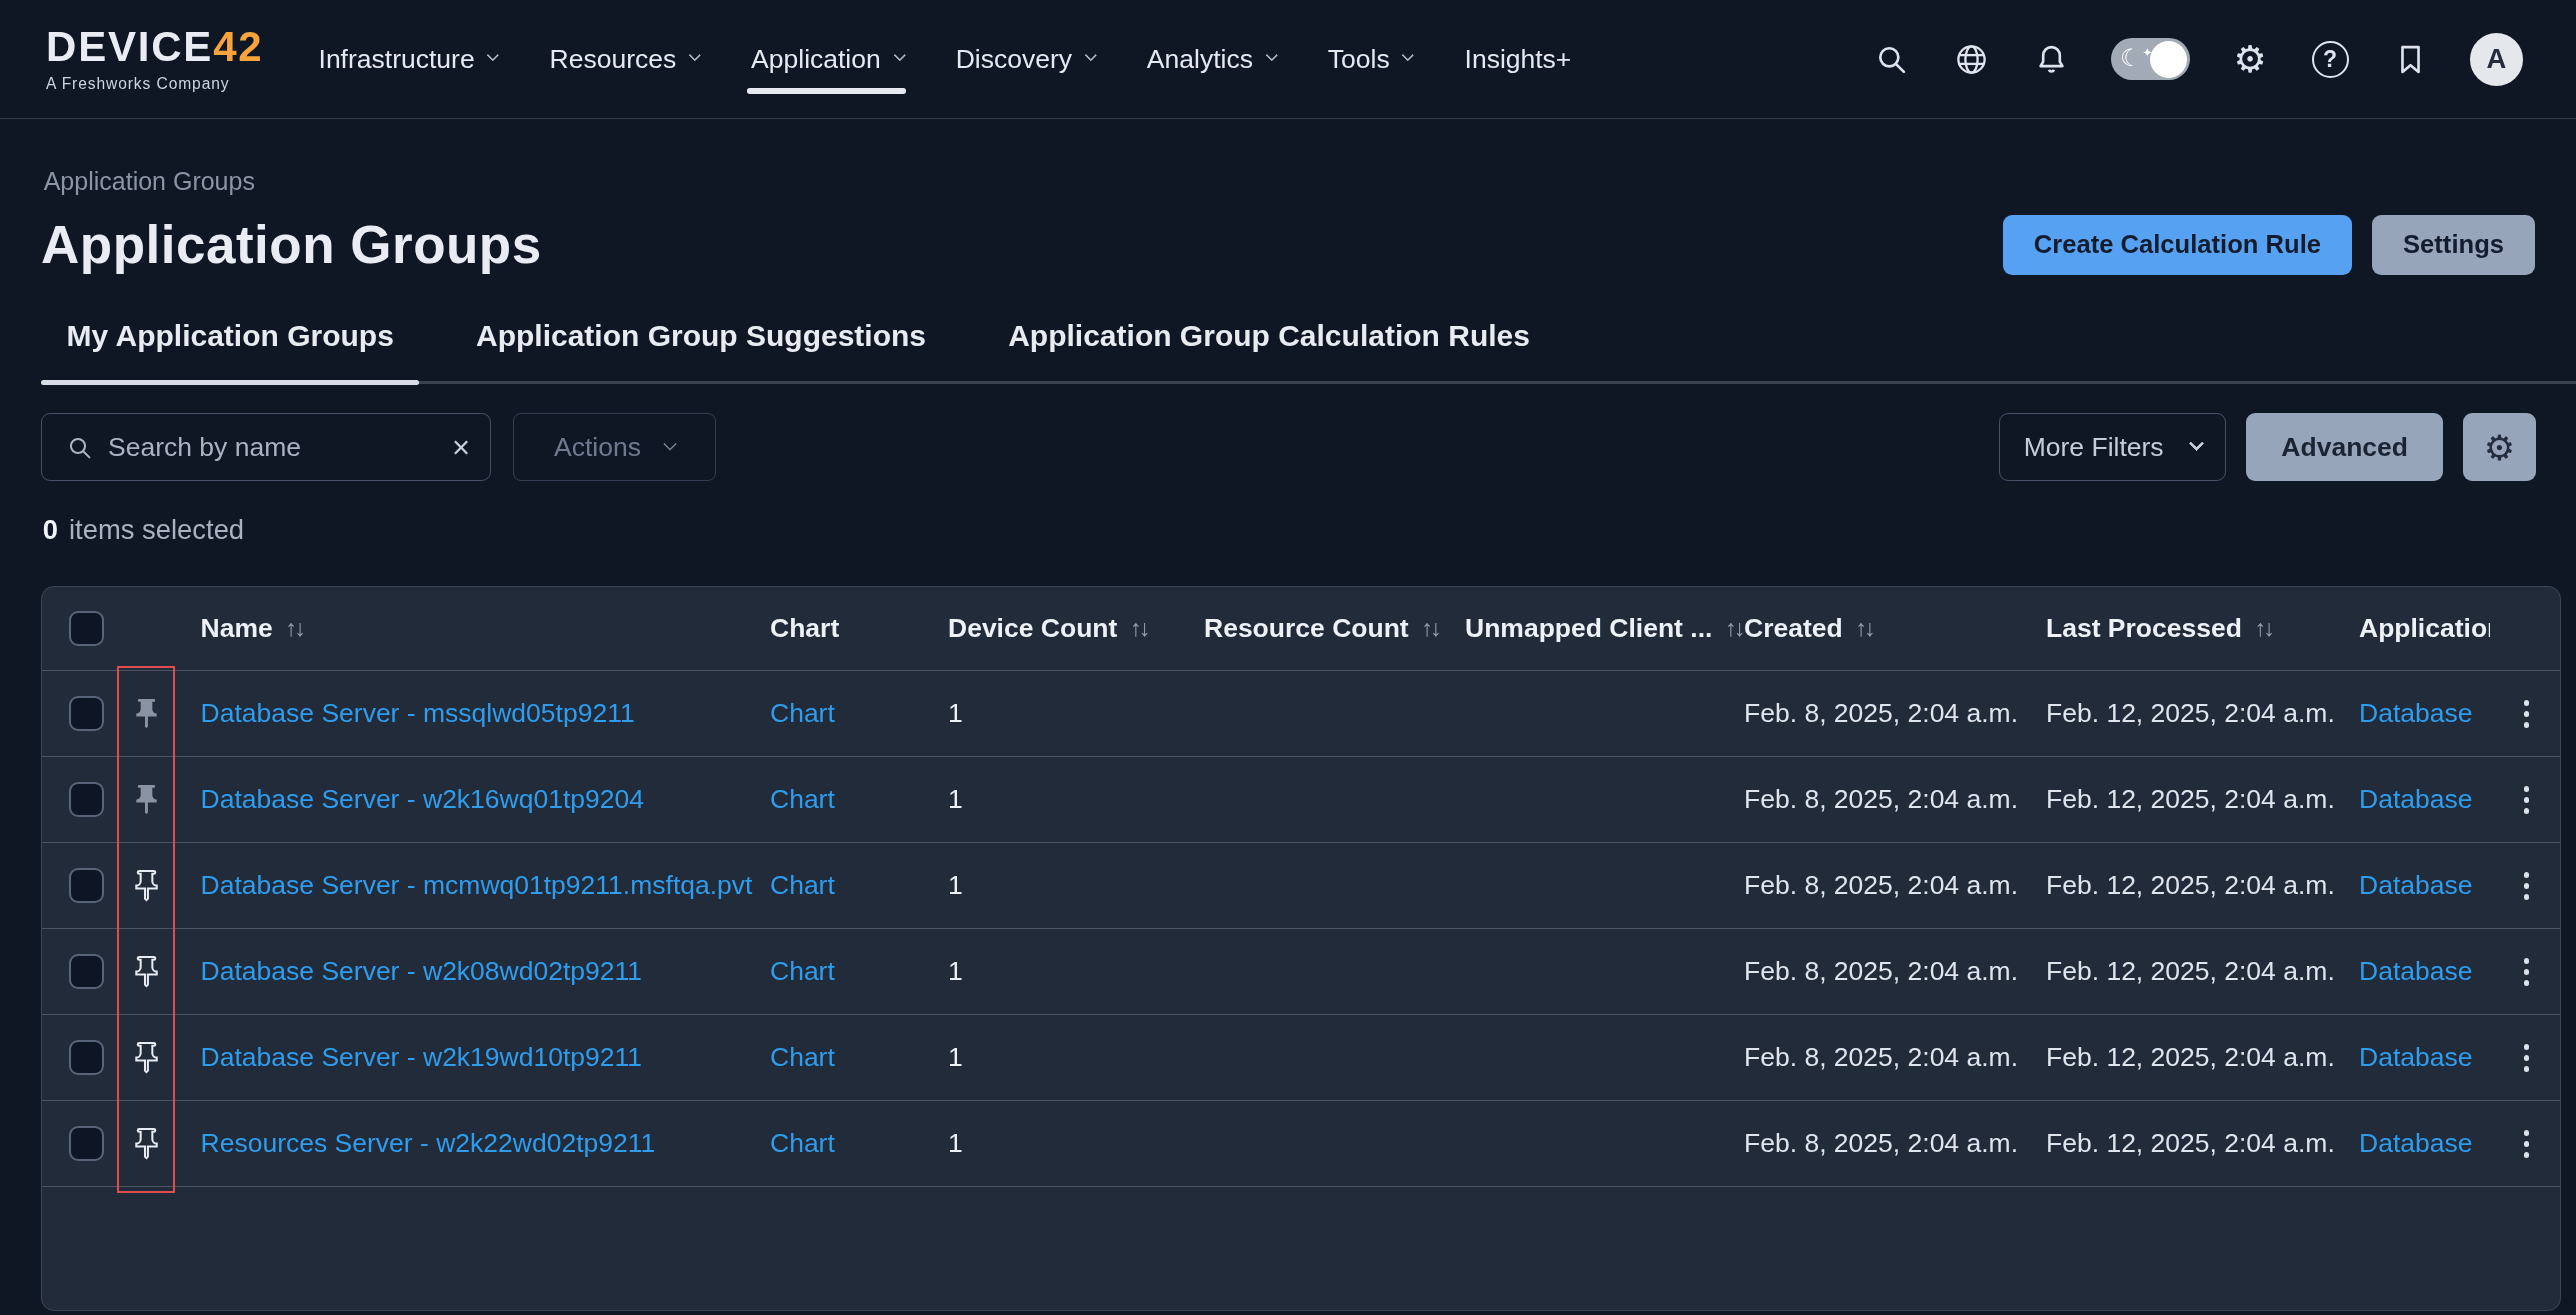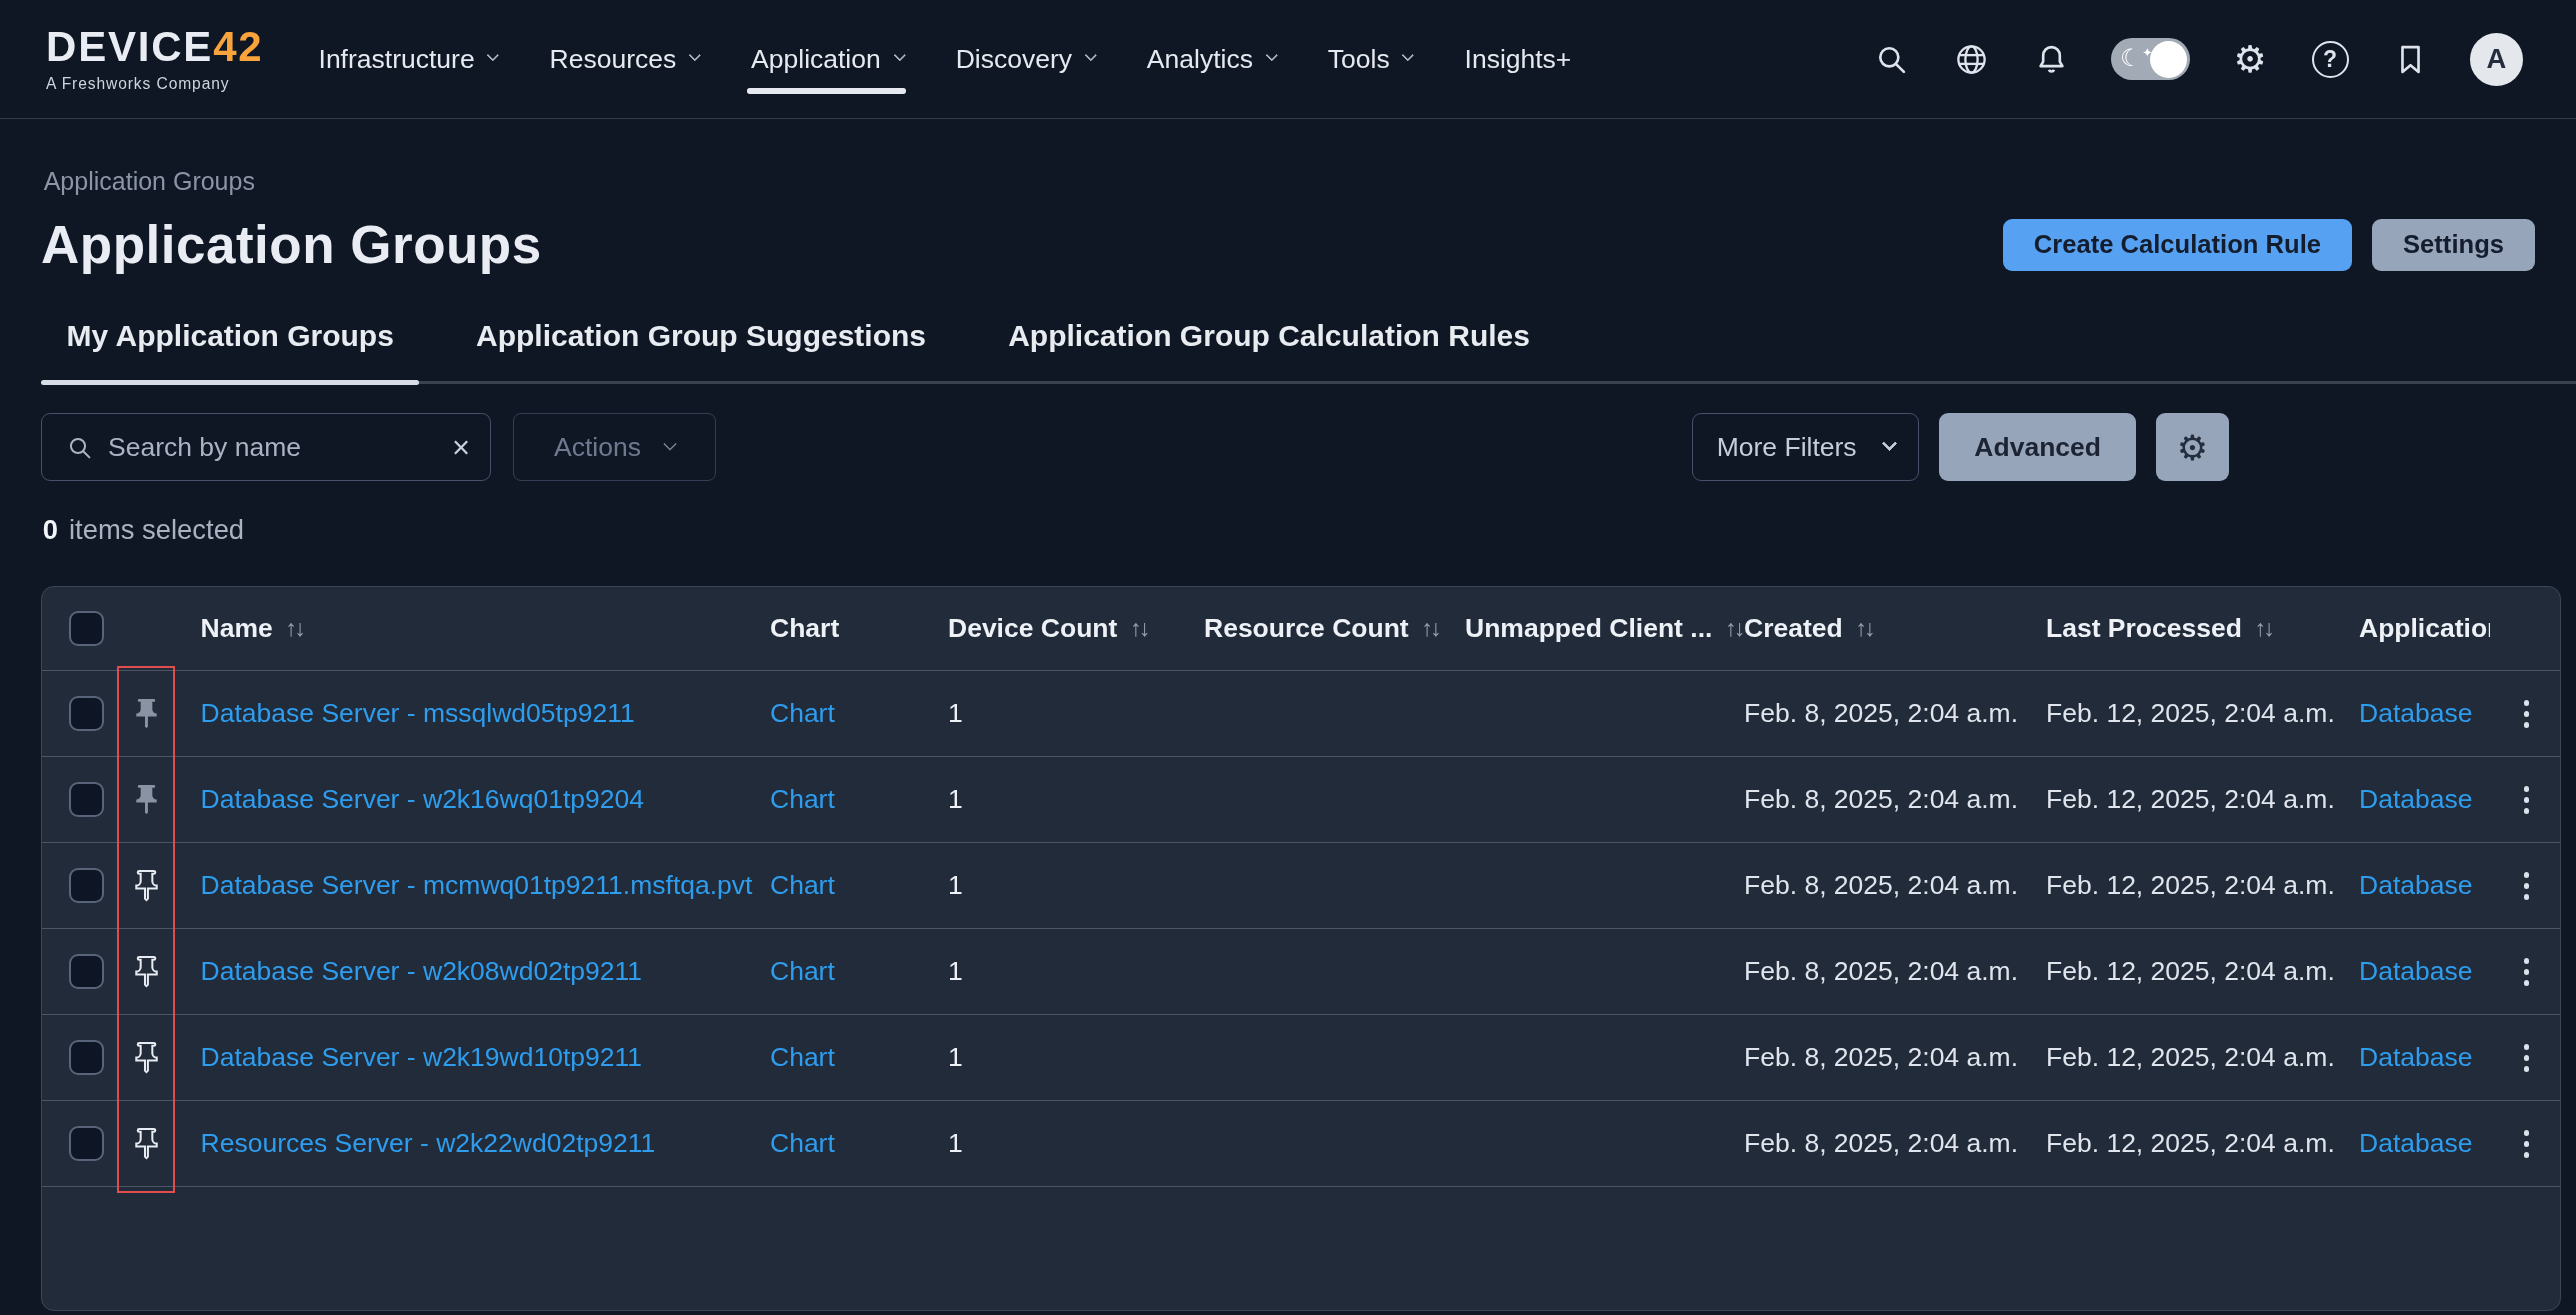--- a/index.html
+++ b/index.html
@@ -42,32 +42,32 @@
   .toggle .spark{position:absolute;left:31px;top:7.3px;font-size:12.8px;color:#ffffff;}
   .toggle .knob{position:absolute;right:2.7px;top:2.7px;width:37px;height:37px;border-radius:50%;background:#ffffff;}
   .avatar{width:53px;height:53px;border-radius:50%;background:#e4e7eb;color:#232d3d;font-size:27.4px;font-weight:bold;display:flex;align-items:center;justify-content:center;cursor:pointer;}
 
   
   .main{padding:0 0 0 41px;}
   .breadcrumb{margin-top:48px;font-size:25px;color:var(--text-muted);padding-left:2.7px;}
   .title-row{width:2494px;display:flex;align-items:center;margin-top:18.3px;}
   .page-title{font-size:53px;font-weight:bold;color:#e9edf3;letter-spacing:0.5px;}
   .title-actions{margin-left:auto;display:flex;gap:20px;}
-  .btn{height:52px;border:none;border-radius:9.1px;font-family:inherit;font-size:25.6px;font-weight:bold;padding:0 31px;cursor:pointer;color:var(--btn-dark-text);}
+  .btn{height:60px;border:none;border-radius:9.1px;font-family:inherit;font-size:25.6px;font-weight:bold;padding:0 31px;cursor:pointer;color:var(--btn-dark-text);}
   .btn-primary{background:var(--btn-primary);}
   .btn-secondary{background:var(--btn-secondary);}
 
   
   .tabs{display:flex;gap:31px;margin-top:44px;position:relative;width:2535px;}
   .tab{font-size:30px;font-weight:bold;color:#e8ebf0;padding:0 25.6px 31px 25.6px;position:relative;cursor:pointer;white-space:nowrap;}
   .tabs::after{content:"";position:absolute;left:0;right:0;bottom:0;height:3.7px;background:#3a4150;}
   .tab.active::after{content:"";position:absolute;left:0;right:0;bottom:-0.9px;height:5.5px;border-radius:2.7px;background:#d9dee6;z-index:2;}
 
   
-  .toolbar{margin-top:29px;display:flex;align-items:center;width:2188px;}
+  .toolbar{margin-top:29px;display:flex;align-items:center;width:2495px;}
   .searchbox{width:450px;height:68px;border:1.8px solid #47526a;border-radius:9.1px;display:flex;align-items:center;padding:0 20px 0 24px;gap:14.6px;background:transparent;}
   .searchbox svg{width:27.4px;height:27.4px;color:#aab3c3;flex:none;}
   .searchbox input{flex:1;background:transparent;border:none;outline:none;font-family:inherit;font-size:26.5px;color:var(--text-bright);min-width:0;}
   .searchbox input::placeholder{color:#aab3c3;opacity:1;}
   .search-clear{font-size:31px;color:#c9d0db;cursor:pointer;line-height:27.4px;}
   .actions-btn{margin-left:22px;width:203px;height:68px;border:1.8px solid #343f56;border-radius:8px;display:flex;align-items:center;justify-content:center;gap:24px;font-size:26.5px;color:#6f7a90;cursor:default;}
   .actions-btn .chev{width:10px;height:10px;border-right:2.7px solid #6f7a90;border-bottom:2.7px solid #6f7a90;transform:rotate(45deg);margin-bottom:7.3px;border-radius:0.9px;}
   .toolbar-right{margin-left:auto;display:flex;align-items:center;gap:20px;}
   .more-filters{width:227px;height:68px;border:1.8px solid #47526a;border-radius:9.1px;display:flex;align-items:center;justify-content:center;gap:27.4px;font-size:26.5px;color:#c6cdd9;cursor:pointer;}
   .more-filters .chev{width:11px;height:11px;border-right:3.2px solid #c6cdd9;border-bottom:3.2px solid #c6cdd9;transform:rotate(45deg);margin-bottom:8.2px;border-radius:0.9px;}

